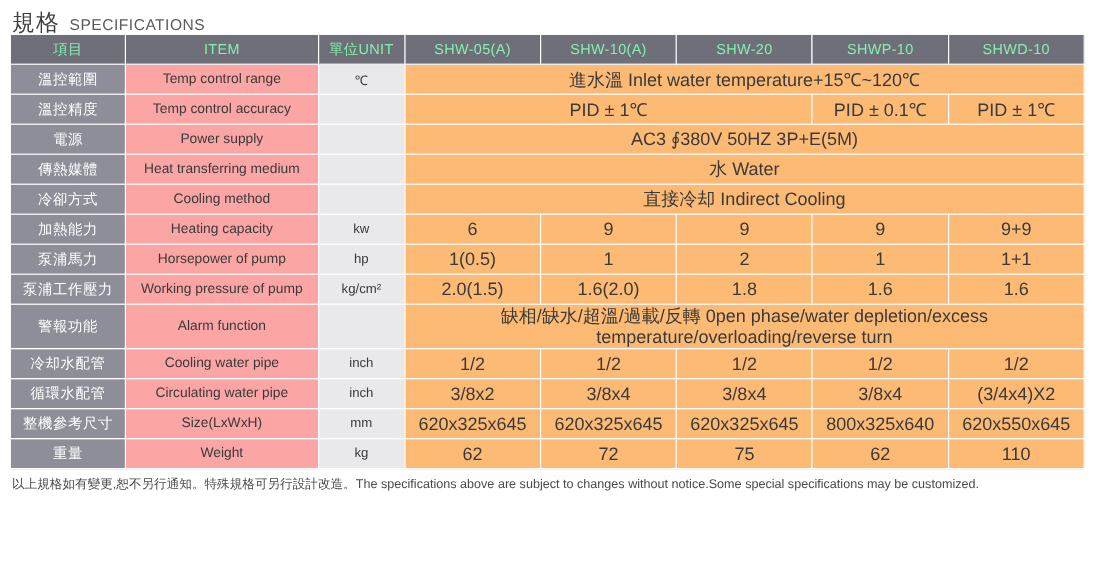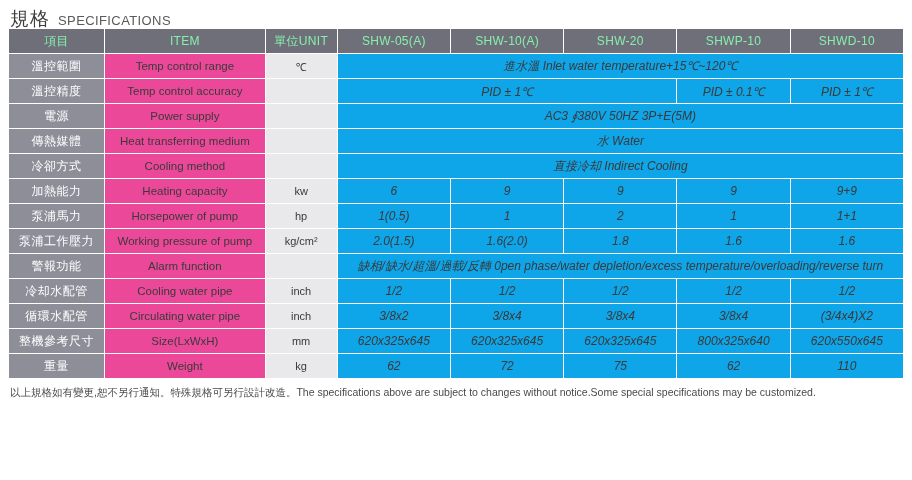--- a/index.html
+++ b/index.html
@@ -68,38 +68,37 @@
   td.cn {
     background: #8e8e99;
     color: #ffffff;
     text-align: left;
     padding-left: 8px;
     font-size: 12px;
     letter-spacing: 0.5px;
   }
   
   td.en {
-    background: #ec4899;
+    background: #fca5a5;
     color: #3a3a3a;
     text-align: left;
     padding-left: 8px;
     font-size: 11.5px;
   }
   
   td.unit {
     background: #e9e9ec;
     color: #3a3a3a;
     font-size: 11px;
   }
   
   td.val {
-    background: #0ea5e9;
+    background: #fdba74;
     color: #3a3a3a;
-    font-size: 12px;
-    font-style: italic;
+    font-size: 15px;
   }
   .footnote {
     font-size: 10.5px;
     color: #4a4a4a;
     padding: 7px 2px 0 2px;
     line-height: 1.3;
   }
   .colw-cn { width: 96px; }
   .colw-en { width: 160px; }
   .colw-unit { width: 72px; }

